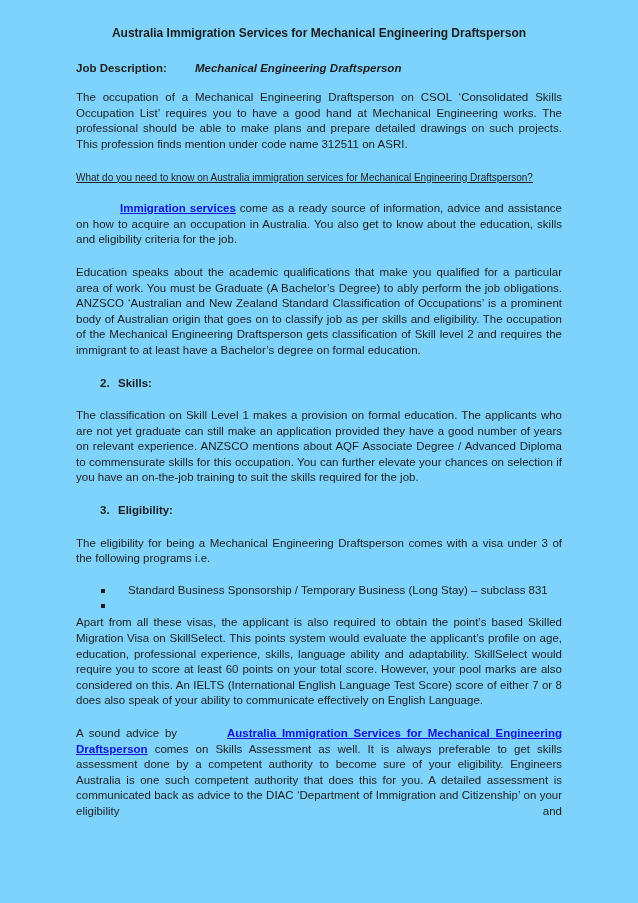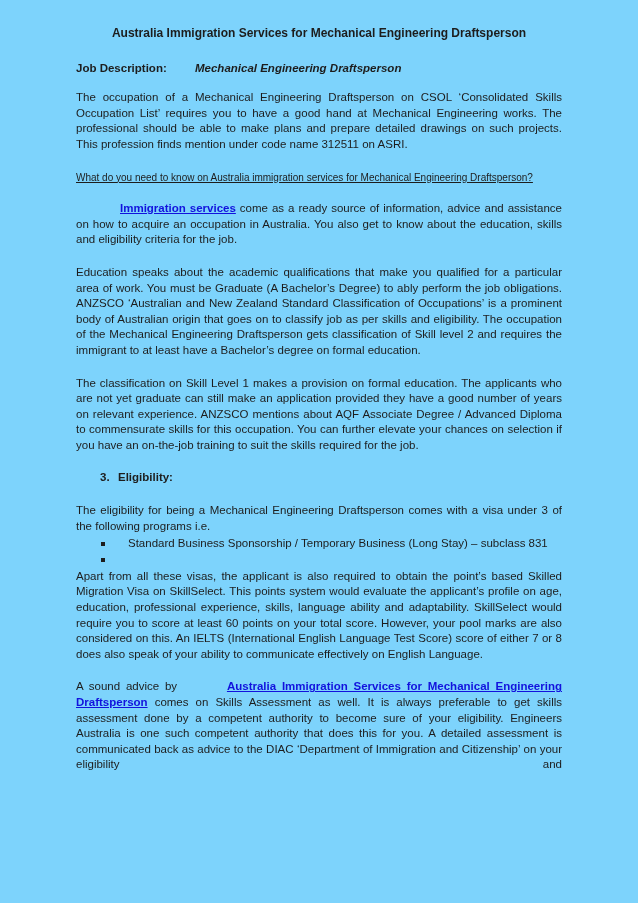--- a/index.html
+++ b/index.html
@@ -18,21 +18,21 @@
   .doc-title {
     font-size: 12px;
     font-weight: bold;
     text-align: center;
     margin: 0 0 19px 0;
   }
   .job-line { margin: 16px 0 14px 0; font-weight: bold; }
   .job-label { display: inline-block; width: 119px; }
   .job-value { font-style: italic; }
   .para { margin: 0 0 17px 0; text-align: justify; }
-  .para.tight { margin-bottom: 2px; }
+  .para.tight { margin-bottom: 16px; }
   .para.cut { text-align-last: justify; margin-bottom: 16px; }
   .question {
     font-size: 10px;
     font-weight: normal;
     text-decoration: underline;
     text-align: justify;
     margin: 7px 0 16px 0;
   }
   .sec-head { margin: 0 0 17px 0; font-weight: bold; padding-left: 24px; }
   .sec-num { display: inline-block; width: 18px; }
@@ -63,20 +63,23 @@
   </div>
 
   <p class="para">The occupation of a Mechanical Engineering Draftsperson on CSOL ‘Consolidated Skills Occupation List’ requires you to have a good hand at Mechanical Engineering works. The professional should be able to make plans and prepare detailed drawings on such projects. This profession finds mention under code name 312511 on ASRI.</p>
 
   <h2 class="question">What do you need to know on Australia immigration services for Mechanical Engineering Draftsperson?</h2>
 
   <p class="para"><span class="run-link">Immigration services</span><span class="run-plain"> come as a ready source of information, advice and assistance on how to acquire an occupation in Australia. You also get to know about the education, skills and eligibility criteria for the job.</span></p>
 
   <p class="para">Education speaks about the academic qualifications that make you qualified for a particular area of work. You must be Graduate (A Bachelor’s Degree) to ably perform the job obligations. ANZSCO ‘Australian and New Zealand Standard Classification of Occupations’ is a prominent body of Australian origin that goes on to classify job as per skills and eligibility. The occupation of the Mechanical Engineering Draftsperson gets classification of Skill level 2 and requires the immigrant to at least have a Bachelor’s degree on formal education.</p>
 
+  <div class="sec-head">
+    <span class="sec-num">2.</span><span>Skills:</span>
+  </div>
   <p class="para">The classification on Skill Level 1 makes a provision on formal education. The applicants who are not yet graduate can still make an application provided they have a good number of years on relevant experience. ANZSCO mentions about AQF Associate Degree / Advanced Diploma to commensurate skills for this occupation. You can further elevate your chances on selection if you have an on-the-job training to suit the skills required for the job.</p>
 
   <div class="sec-head">
     <span class="sec-num">3.</span><span>Eligibility:</span>
   </div>
   <p class="para tight">The eligibility for being a Mechanical Engineering Draftsperson comes with a visa under 3 of the following programs i.e.</p>
 
   <ul class="bullets">
     <li>
       <span class="sq"></span>

